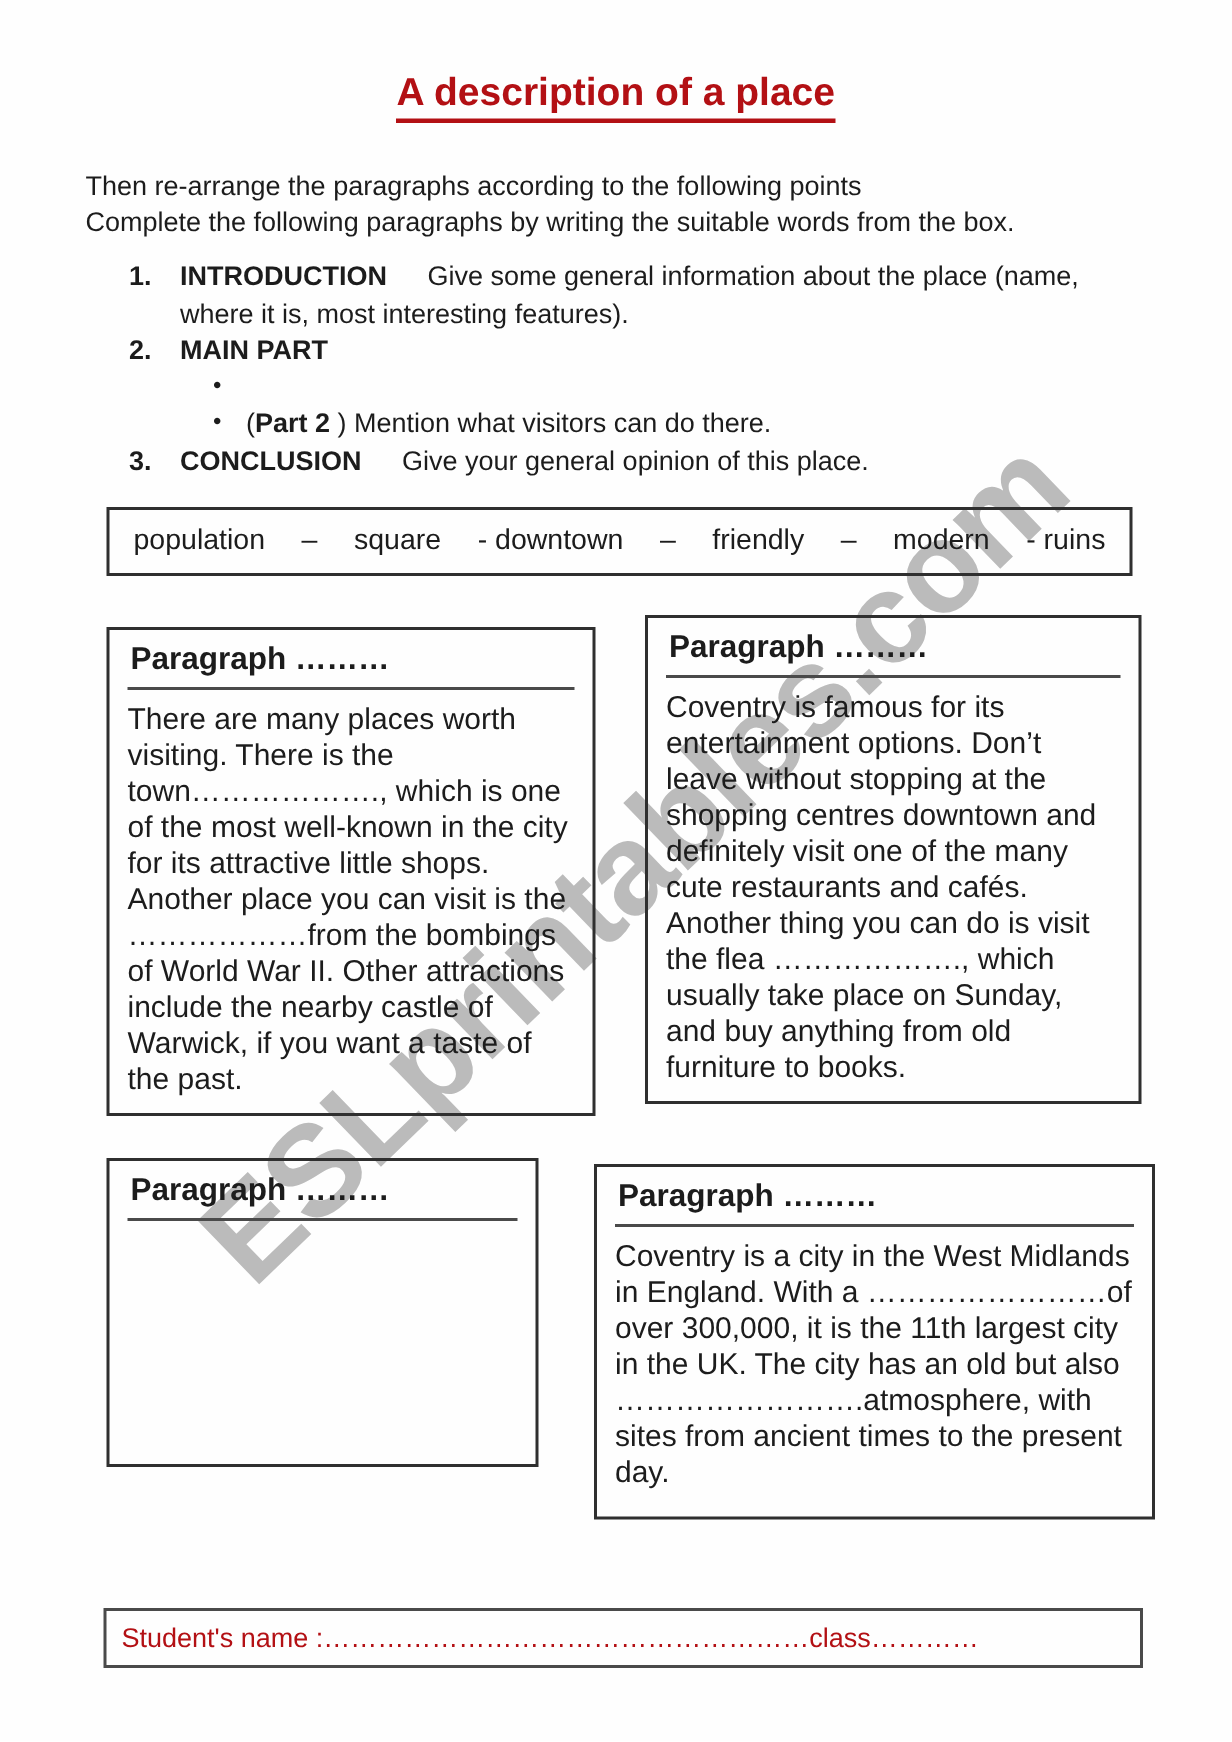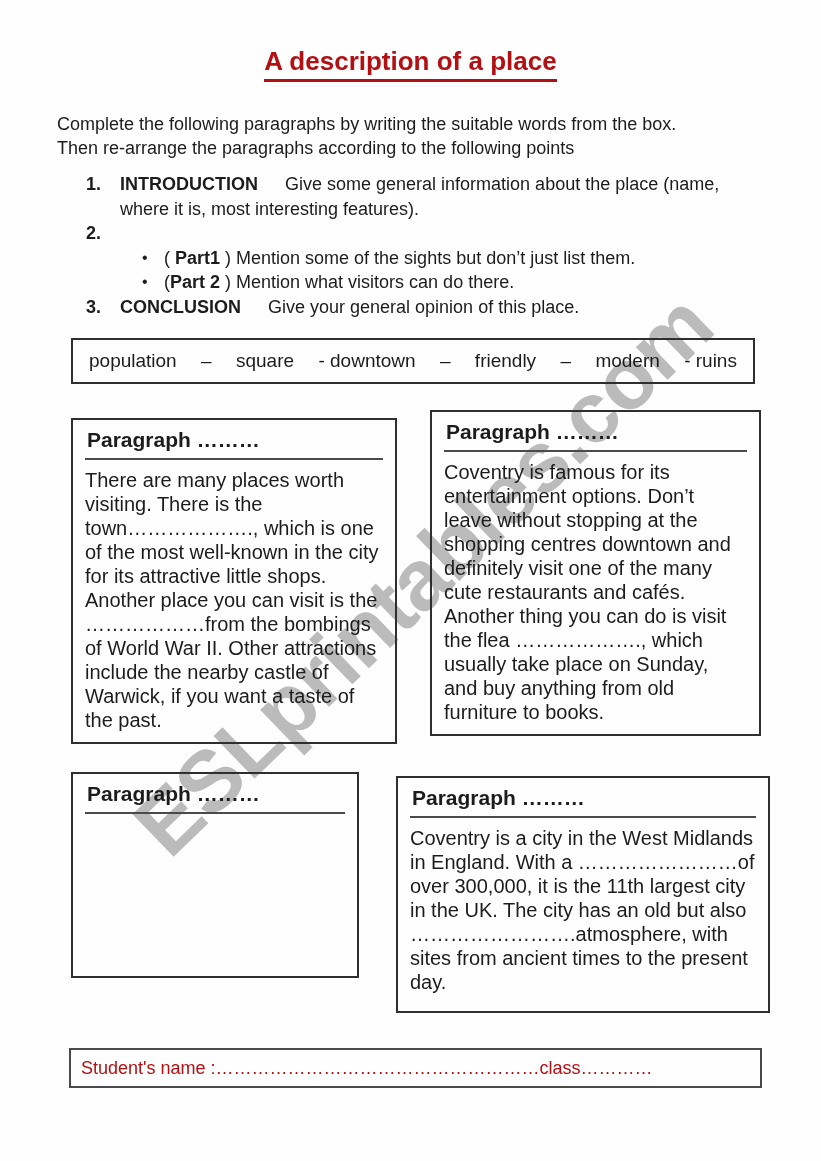--- a/index.html
+++ b/index.html
@@ -67,21 +67,21 @@
     border-bottom:2px solid #4a4a4a;
     margin-bottom:8px;
   }
   .pbox-body{font-size:20px;line-height:24px;}
   .pbox1{left:71px;top:418px;width:326px;min-height:322px;}
   .pbox2{left:430px;top:410px;width:331px;min-height:300px;}
   .pbox3{left:71px;top:772px;width:288px;min-height:206px;}
   .pbox4{left:396px;top:776px;width:374px;min-height:237px;}
   
   .student-box{
-    left:69px;top:1048px;width:693px;height:40px;
+    left:69px;top:1072px;width:693px;height:40px;
     border:2px solid #4a4a4a;
     box-sizing:border-box;
     display:flex;align-items:center;
     padding:0 10px;
     font-size:18px;
     color:#b31014;
     white-space:nowrap;
     overflow:hidden;
   }
 </style>
@@ -90,35 +90,35 @@
 
 <div class="page">
 
   <div class="watermark">ESLprintables.com</div>
 
   <div class="layer title-wrap">
     <span class="title">A description of a place</span>
   </div>
 
   <div class="layer intro">
+    <div>Then re-arrange the paragraphs according to the following points</div>
     <div>Complete the following paragraphs by writing the suitable words from the box.</div>
-    <div>Then re-arrange the paragraphs according to the following points</div>
   </div>
 
   <div class="layer outline">
     <div class="o-item">
       <span class="o-num">1.</span>
       <span class="o-content"><span class="o-head">INTRODUCTION</span><span> Give some general information about the place (name, where it is, most interesting features).</span></span>
     </div>
     <div class="o-item">
       <span class="o-num">2.</span>
+      <span class="o-content"><span class="o-head">MAIN PART</span><span></span></span>
     </div>
     <div class="o-bullet">
       <span class="b-dot">•</span>
-      <span><span>( </span><b>Part1</b><span> ) Mention some of the sights but don’t just list them.</span></span>
     </div>
     <div class="o-bullet">
       <span class="b-dot">•</span>
       <span><span>(</span><b>Part 2</b><span> ) Mention what visitors can do there.</span></span>
     </div>
     <div class="o-item">
       <span class="o-num">3.</span>
       <span class="o-content"><span class="o-head">CONCLUSION</span><span> Give your general opinion of this place.</span></span>
     </div>
   </div>

